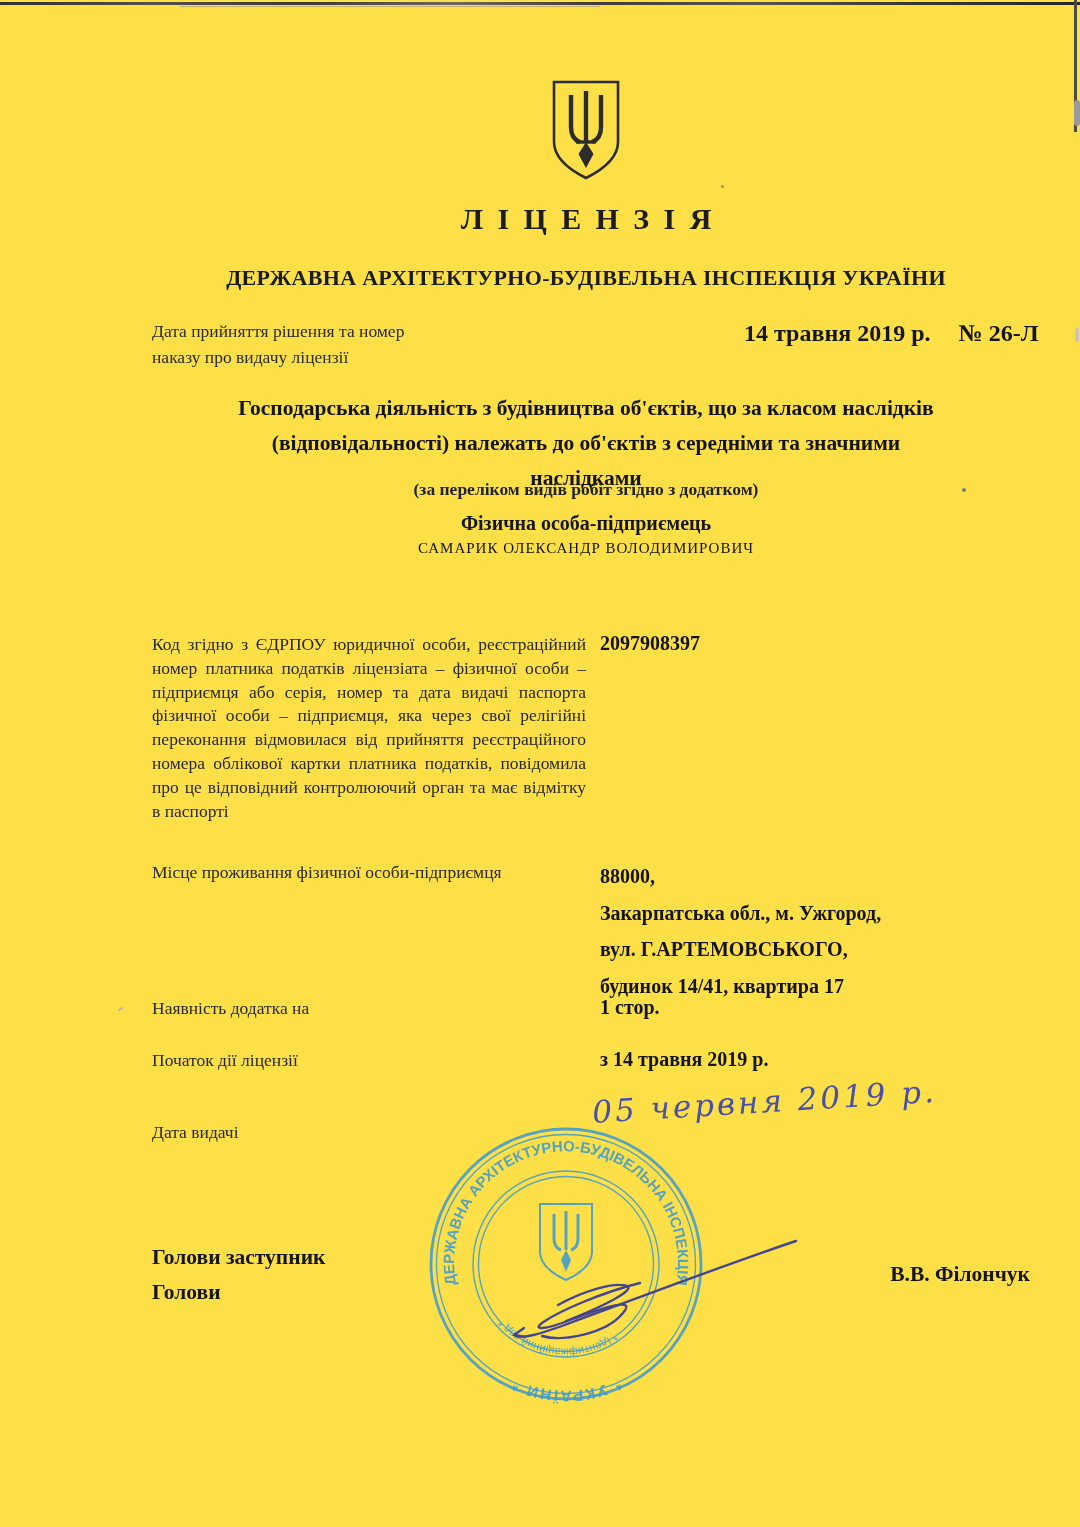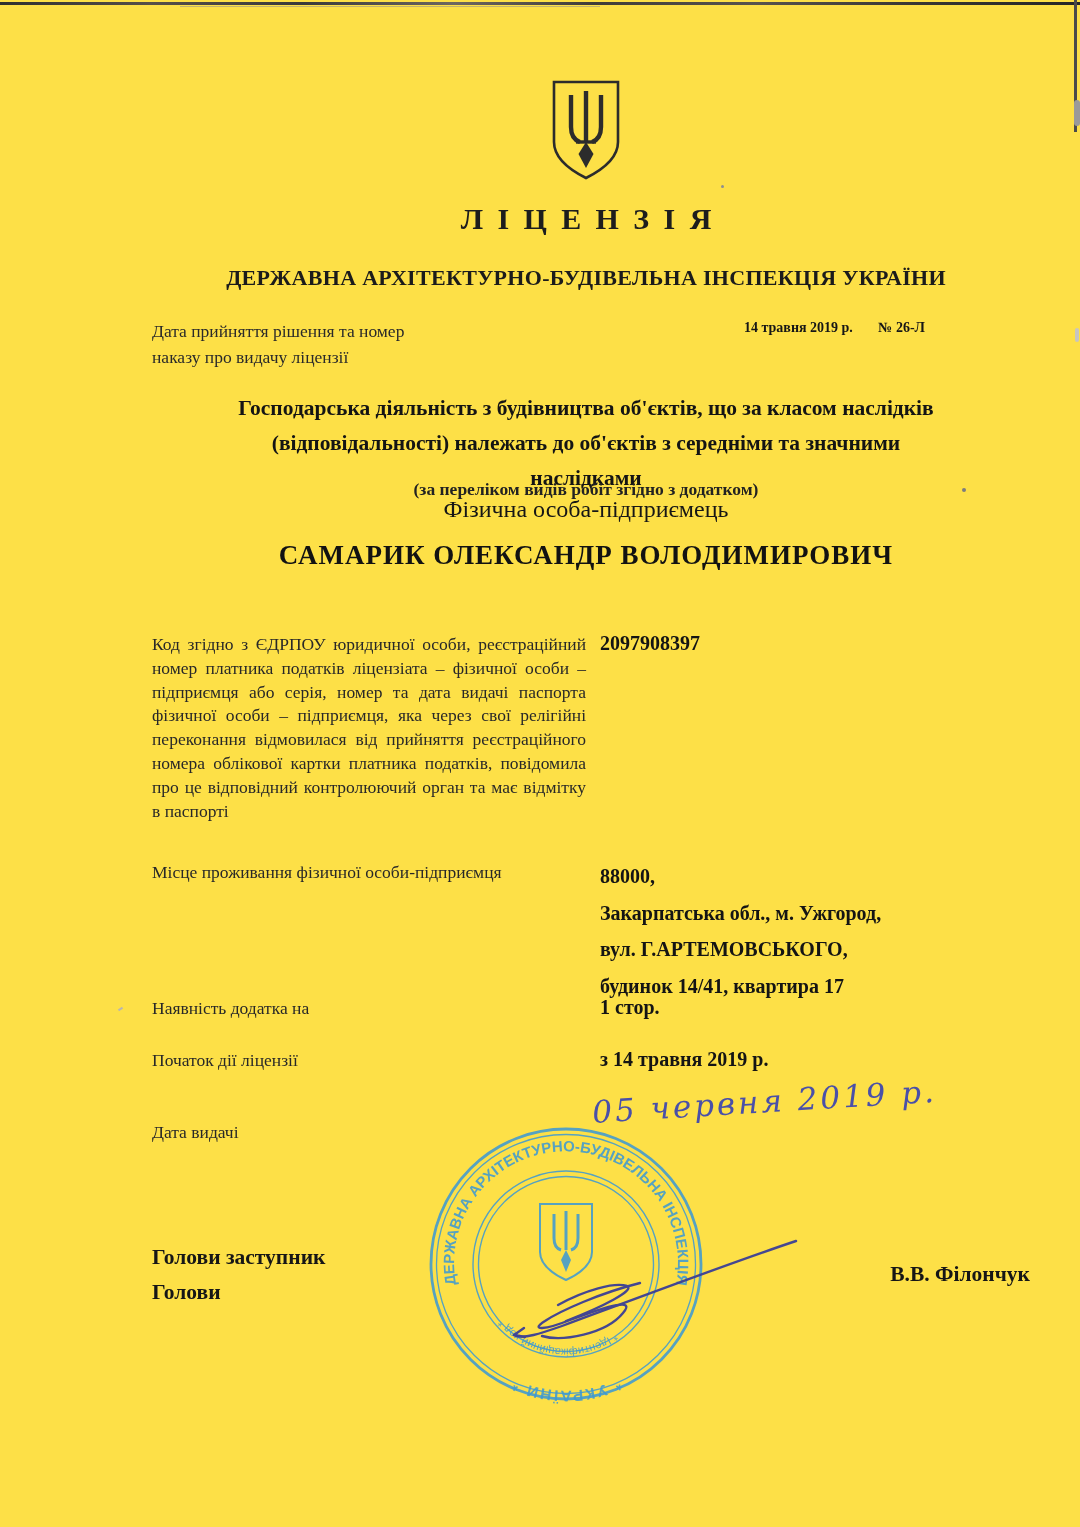--- a/index.html
+++ b/index.html
@@ -25,28 +25,28 @@
 
   
   .center-band{position:absolute;left:92px;width:988px;text-align:center;}
 
   .emblem{position:absolute;left:547px;top:78px;width:78px;height:104px;}
 
   .doc-title{top:202px;font-size:30px;font-weight:700;letter-spacing:.48em;text-indent:.48em;color:#1d1d1d;}
   .issuer{top:265px;font-size:22px;font-weight:700;letter-spacing:.3px;color:#1b1b1b;}
 
   .decision-label{position:absolute;left:152px;top:318px;font-size:17.5px;line-height:26px;color:#2a2a2a;}
-  .decision-value{position:absolute;left:744px;top:320px;font-size:14px;font-weight:700;color:#161616;white-space:nowrap;}
+  .decision-value{position:absolute;left:744px;top:320px;font-size:24px;font-weight:700;color:#161616;white-space:nowrap;}
   .decision-value .num{margin-left:22px;}
 
   .activity{top:391px;font-size:21.5px;font-weight:700;line-height:35px;color:#141414;}
   .activity-note{top:479px;font-size:17.5px;font-weight:700;color:#222;}
 
-  .licensee-type{top:496px;font-size:24px;font-weight:400;color:#161616;}
-  .licensee-name{top:540px;font-size:27px;font-weight:700;letter-spacing:1px;color:#121212;}
+  .licensee-type{top:512px;font-size:20px;font-weight:700;color:#161616;}
+  .licensee-name{top:540px;font-size:15px;font-weight:400;letter-spacing:1px;color:#121212;}
 
   .field-label{position:absolute;left:152px;font-size:17.5px;color:#282828;}
   .field-value{position:absolute;left:600px;font-size:20px;font-weight:700;color:#141414;}
 
   .code-label{top:633px;width:434px;text-align:justify;line-height:23.8px;}
   .code-value{top:632px;}
 
   .residence-label{top:862px;}
   .residence-value{top:858px;line-height:36.5px;}
 

